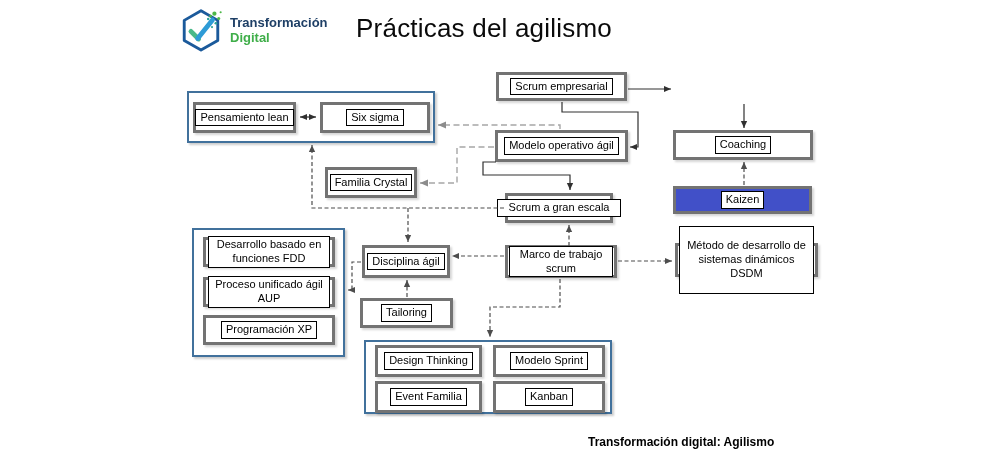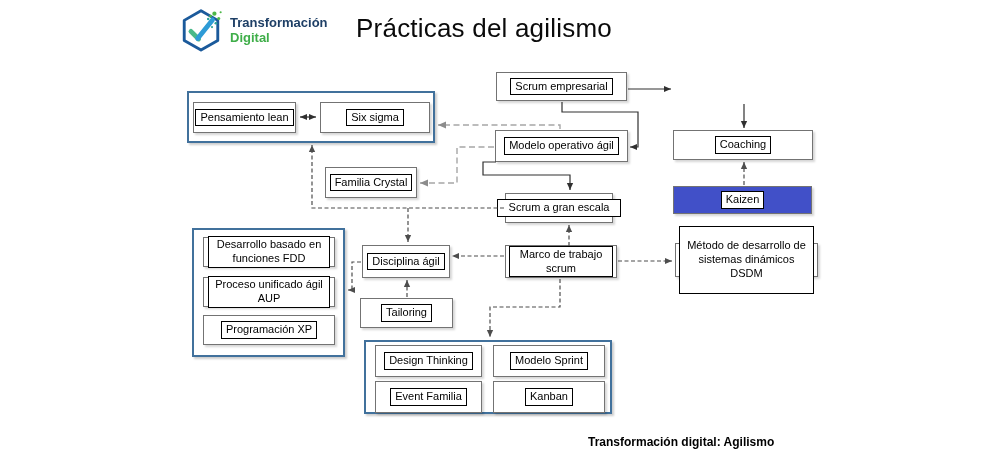--- a/index.html
+++ b/index.html
@@ -10,21 +10,21 @@
   .title{
     position:absolute;left:304px;top:13px;width:360px;text-align:center;
     font-size:26px;letter-spacing:.2px;color:#0a0a0a;
   }
   .logo{position:absolute;left:178px;top:6px;display:flex;align-items:center;gap:6px;}
   .logo-text{display:flex;flex-direction:column;line-height:1.15;}
   .logo-line1{font-size:13px;font-weight:bold;color:#1e3f66;}
   .logo-line2{font-size:13px;font-weight:bold;color:#3fae49;}
   .node{
     position:absolute;display:flex;align-items:center;justify-content:center;
-    background:#fff;border:1px solid #737373;box-shadow:2px 2px 2px rgba(0,0,0,.16);
+    background:#fff;border:3px solid #737373;box-shadow:2px 2px 2px rgba(0,0,0,.16);
     box-sizing:border-box;
   }
   .node .lbl{
     border:1.5px solid #000;background:#fff;padding:1px 4px;font-size:11px;
     line-height:1.25;text-align:center;white-space:nowrap;
   }
   .node .lbl.wrap{white-space:normal;}
   .container-box{
     position:absolute;background:#fff;border:2px solid #41719c;
     box-shadow:2px 2px 2px rgba(0,0,0,.2);box-sizing:border-box;

